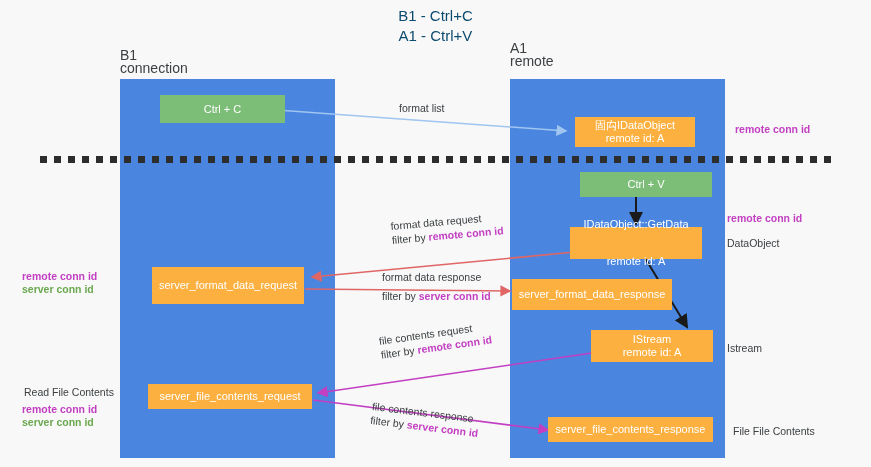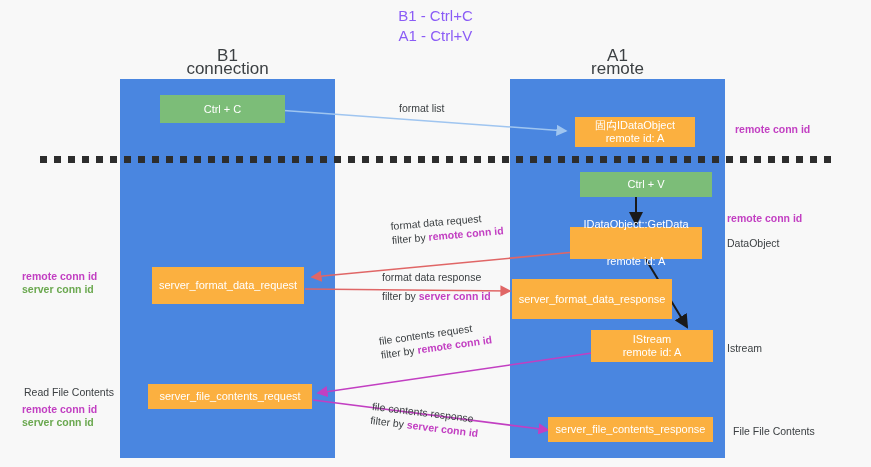--- a/index.html
+++ b/index.html
@@ -10,27 +10,27 @@
     font-family: "Liberation Sans", sans-serif;
     position: relative;
     overflow: hidden;
     color: #3c4043;
   }
   #stage { position:absolute; inset:0; }
 
   
   .title {
     position:absolute; left:0; top:6px; width:871px;
-    text-align:center; font-size:15px; line-height:20px; color:#8b5cf6;
+    text-align:center; font-size:15px; line-height:20px; color:#0c4a6e;
   }
   .title div { white-space:pre; }
 
   
   .col-head {
-    position:absolute; text-align:center; font-size:17px; line-height:13px; color:#3c4043;
+    position:absolute; font-size:14px; line-height:13px; color:#3c4043;
   }
   .col-head .l2 { display:block; }
 
   
   .lane { position:absolute; background:#4a86e0; }
 
   
   .divider {
     position:absolute; left:40px; top:156px; width:791px; height:7px;
     background-image: linear-gradient(to right, #2d2d2d 0 7px, transparent 7px 14px);
@@ -73,21 +73,21 @@
 
   <div class="title">
     <div>B1 - Ctrl+C</div>
     <div>A1 - Ctrl+V</div>
   </div>
 
   <div class="col-head" style="left:120px; top:49px; width:215px;">
     <span>B1</span>
     <span class="l2">connection</span>
   </div>
-  <div class="col-head" style="left:510px; top:49px; width:215px;">
+  <div class="col-head" style="left:510px; top:42px; width:215px;">
     <span>A1</span>
     <span class="l2">remote</span>
   </div>
 
   <div class="lane" style="left:120px; top:79px; width:215px; height:379px;"></div>
   <div class="lane" style="left:510px; top:79px; width:215px; height:379px;"></div>
 
   <svg class="wires" viewBox="0 0 871 467">
     <defs>
       <marker id="ah-blue" markerWidth="7" markerHeight="7" refX="6" refY="3.5" orient="auto">
@@ -136,21 +136,21 @@
 
   <div class="node orange" style="left:570px; top:227px; width:132px; height:32px;gap:24px;">
     <span>IDataObject::GetData</span>
     <span>remote id: A</span>
   </div>
 
   <div class="node orange" style="left:152px; top:267px; width:152px; height:37px;">
     <span>server_format_data_request</span>
   </div>
 
-  <div class="node orange" style="left:512px; top:279px; width:160px; height:40px;">
+  <div class="node orange" style="left:512px; top:279px; width:160px; height:31px;">
     <span>server_format_data_response</span>
   </div>
 
   <div class="node orange" style="left:591px; top:330px; width:122px; height:32px;">
     <span>IStream</span>
     <span>remote id: A</span>
   </div>
 
   <div class="node orange" style="left:148px; top:384px; width:164px; height:25px;">
     <span>server_file_contents_request</span>

